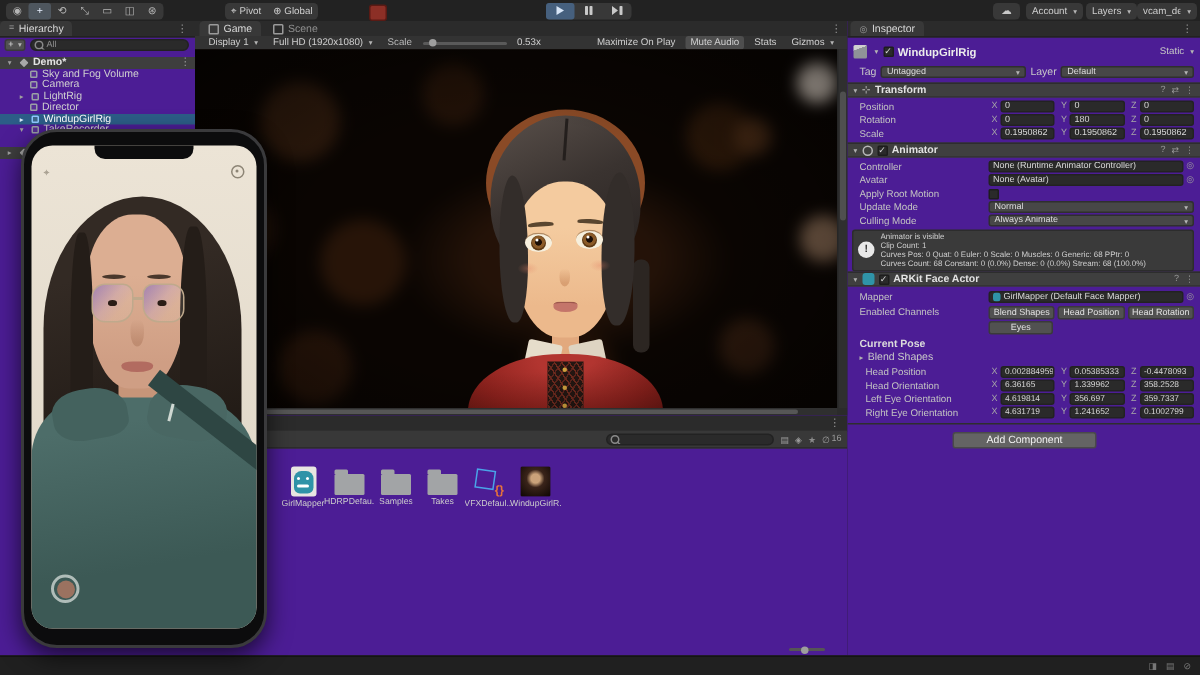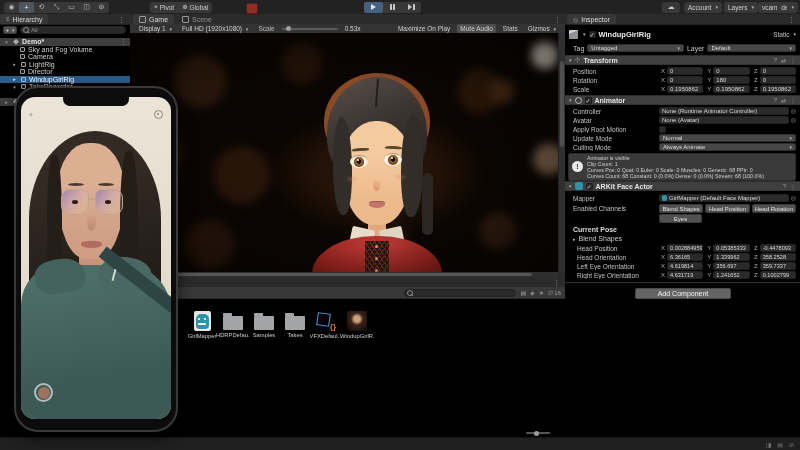--- a/index.html
+++ b/index.html
@@ -1,20 +1,20 @@
 <!DOCTYPE html>
 <html><head>
 <meta charset="utf-8">
 <style>
   html,body{margin:0;padding:0}
   #app{position:relative;width:800px;height:450px;background:#282828;overflow:hidden;
        font-family:"Liberation Sans",sans-serif;color:#c8c8c8;font-size:7px;-webkit-font-smoothing:antialiased}
   .a{position:absolute}
   .f{display:flex;align-items:center}
-  .panel{position:absolute;background:#000000;overflow:hidden}
+  .panel{position:absolute;background:#4c1d95;overflow:hidden}
   .strip{position:absolute;left:0;top:0;right:0;height:10px;background:#2b2b2b;border-bottom:1px solid #222}
   .tab{position:absolute;top:0;height:10px;display:flex;align-items:center;gap:3px;padding:0 6px;
        font-size:7px;color:#d8d8d8;background:#383838;border-radius:3px 3px 0 0;box-sizing:border-box}
   .tab.off{background:transparent;color:#8f8f8f}
   .tabico{width:5px;height:5px;border:1px solid #9a9a9a;border-radius:1px;flex:none}
   .keb{font-size:7px;color:#9a9a9a;line-height:1}
   .mag{width:4px;height:4px;border:1px solid #8a8a8a;border-radius:50%;position:relative;flex:none}
   .mag:after{content:"";position:absolute;left:3px;top:4px;width:3px;height:1px;background:#8a8a8a;transform:rotate(45deg)}
   .grp{background:#383838;border-radius:3px;display:flex;align-items:center;height:11px}
   .tool{width:15px;height:11px;display:flex;align-items:center;justify-content:center;color:#b5b5b5;font-size:7px}

